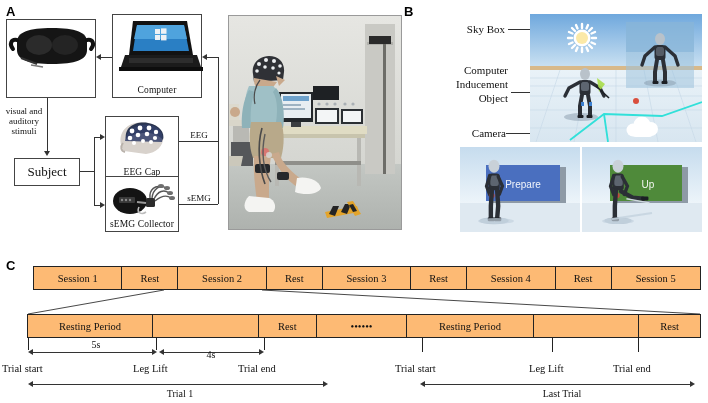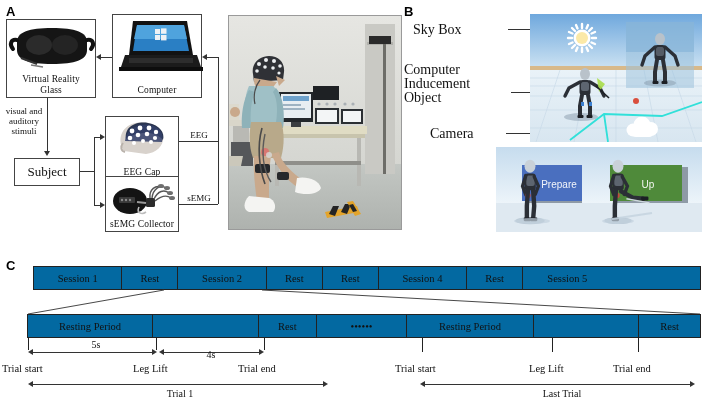--- a/index.html
+++ b/index.html
@@ -33,26 +33,26 @@
          border-left:5px solid #333;}
   .arw-d{border-left:3.2px solid transparent;border-right:3.2px solid transparent;
          border-top:5px solid #333;}
 
   .edge-label{position:absolute;font-size:9px;text-align:center;line-height:10px;font-family:Liberation Serif, serif;}
 
   
   .photo{position:absolute;border:1px solid #9a9a9a;overflow:hidden;background:#cfd3cf;}
 
   
-  .blabel{position:absolute;font-size:14px;text-align:left;line-height:13px;}
+  .blabel{position:absolute;font-size:11px;text-align:right;line-height:13px;}
   .bshot{position:absolute;overflow:hidden;}
 
   
   .crow{position:absolute;display:flex;border:1px solid #222;box-sizing:border-box;
-        background:#0369a1;}
+        background:#fdba74;}
   .ccell{border-right:1px solid #222;display:flex;align-items:center;
          justify-content:center;font-size:10.5px;box-sizing:border-box;
          white-space:nowrap;}
   .ccell:last-child{border-right:none;}
 
   .ctick{position:absolute;width:1px;background:#222;}
   .dimlabel{position:absolute;font-size:10px;text-align:center;}
   .clbl{position:absolute;font-size:10.5px;white-space:nowrap;}
 
   svg{display:block;overflow:visible;}
@@ -68,24 +68,20 @@
       <g>
         <path d="M10 22 C10 12, 22 8, 45 8 C68 8, 80 12, 80 22 L80 30 C80 40, 68 44, 45 44 C22 44, 10 40, 10 30 Z" fill="#151515"></path>
         <ellipse cx="32" cy="25" rx="13" ry="10" fill="#2b2b2b"></ellipse>
         <ellipse cx="58" cy="25" rx="13" ry="10" fill="#242424"></ellipse>
         <path d="M10 20 C4 19, 2 24, 6 29" stroke="#111" stroke-width="4" fill="none" stroke-linecap="round"></path>
         <path d="M80 20 C86 19, 88 24, 84 29" stroke="#111" stroke-width="4" fill="none" stroke-linecap="round"></path>
         <path d="M14 38 L30 44" stroke="#333" stroke-width="2" fill="none"></path>
         <path d="M24 45 L36 47" stroke="#777" stroke-width="1.5" fill="none"></path>
       </g>
     </svg>
-  </div>
-  <div class="cap">
-    <span>Virtual Reality</span><br>
-    <span>Glass</span>
   </div>
 </div>
 
 <div class="fbox" style="left:112px;top:14px;width:90px;height:84px;">
   <div class="art">
     <svg viewBox="0 0 90 60" width="90" height="60">
       <g>
         <path d="M20 6 L74 6 L80 40 L16 40 Z" fill="#121212"></path>
         <path d="M24 10 L71 10 L76 36 L20 36 Z" fill="#2a7fc4"></path>
         <path d="M24 10 L71 10 L74 24 L21 24 Z" fill="#4fa3dd"></path>
@@ -387,21 +383,21 @@
       <circle cx="9" cy="1" r="7" fill="#ffffff"></circle>
       <rect x="-10" y="1" width="21" height="8" rx="4" fill="#ffffff"></rect>
     </g>
     <g stroke="#28e0d8" stroke-width="1.8" fill="none" opacity=".95">
       <path d="M40 126 L74 100 L132 102 L172 88"></path>
       <path d="M74 100 L78 128"></path>
     </g>
   </svg>
 </div>
 
-<div class="bshot" style="left:460px;top:147px;width:120px;height:85px;margin-left:36px;">
+<div class="bshot" style="left:460px;top:147px;width:120px;height:85px;">
   <svg viewBox="0 0 120 85" width="120" height="85">
     <defs>
       <linearGradient id="sky2" x1="0" y1="0" x2="0" y2="1">
         <stop offset="0" stop-color="#c6dcee"></stop>
           <stop offset="1" stop-color="#eef5fa"></stop>
       </linearGradient>
     </defs>
     <rect x="0" y="0" width="120" height="58" fill="url(#sky2)"></rect>
     <rect x="0" y="56" width="120" height="29" fill="#dfe9f1"></rect>
     <rect x="32" y="20" width="74" height="36" fill="#8e9aa6"></rect>
@@ -456,20 +452,21 @@
   </svg>
 </div>
 
 <div class="panel-letter" style="left:6px;top:258px;">C</div>
 
 <div class="crow" id="session-row" style="left:33px;top:266px;width:668px;height:24px;">
     <div class="ccell" style="flex: 0 0 13.2791%;">Session 1</div>
     <div class="ccell" style="flex: 0 0 8.40108%;">Rest</div>
     <div class="ccell" style="flex: 0 0 13.2791%;">Session 2</div>
     <div class="ccell" style="flex: 0 0 8.40108%;">Rest</div>
+    <div class="ccell" style="flex: 0 0 13.2791%;">Session 3</div>
     <div class="ccell" style="flex: 0 0 8.40108%;">Rest</div>
     <div class="ccell" style="flex: 0 0 13.2791%;">Session 4</div>
     <div class="ccell" style="flex: 0 0 8.40108%;">Rest</div>
     <div class="ccell" style="flex: 0 0 13.2791%; font-family: Liberation Serif, serif;">Session 5</div>
   </div>
 
 <svg style="position:absolute;left:0px;top:289px;width:708px;height:26px;">
   <path d="M164 1 L28 25" stroke="#333" stroke-width="0.9" fill="none"></path>
   <path d="M262 1 L700 25" stroke="#333" stroke-width="0.9" fill="none"></path>
 </svg>

